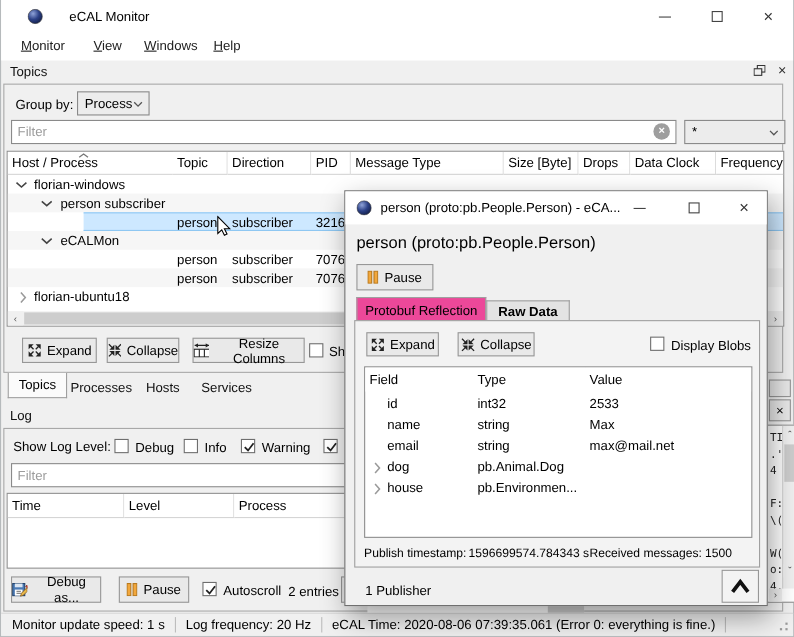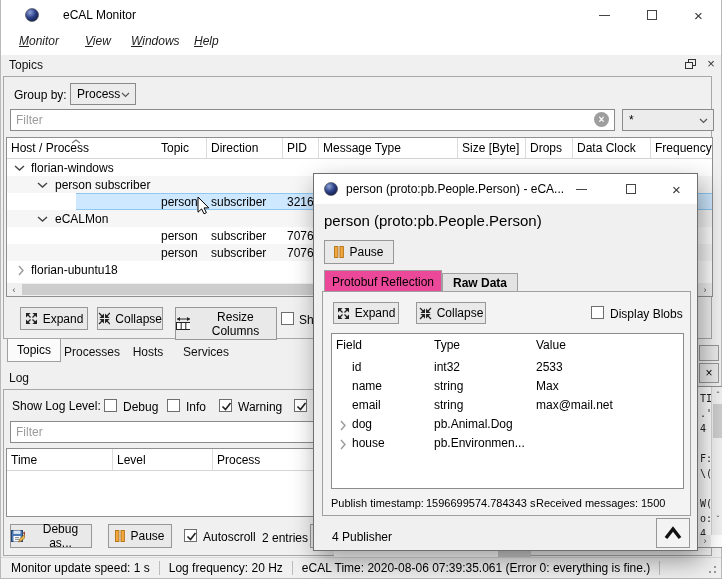--- a/index.html
+++ b/index.html
@@ -4,21 +4,21 @@
 <style>
   * { margin:0; padding:0; box-sizing:border-box; }
   html,body { width:722px; height:579px; }
   body { font-family:"Liberation Sans", sans-serif; font-size:12px; color:#000; background:#f0f0f0; position:relative; overflow:hidden; }
   #app { position:absolute; inset:0; border:1px solid #b6babc; border-top:none; background:#f0f0f0; }
   .abs { position:absolute; }
   .txt { position:absolute; white-space:nowrap; }
 
   
   #titlebar { position:absolute; left:0; top:0; width:100%; height:30px; background:#fff; }
-  #menubar  { position:absolute; left:0; top:30px; width:100%; height:25px; background:#fff;font-style:italic; }
+  #menubar  { position:absolute; left:0; top:30px; width:100%; height:25px; background:#fff; }
   .menu-item { position:absolute; top:4px; font-size:12px; color:#222; display:inline-block; }
   .menu-item::first-letter { text-decoration:underline; }
   .wc { position:absolute; top:0; width:45px; height:30px; display:flex; align-items:center; justify-content:center; color:#333; }
   .wc-min i { display:block; width:11px; border-bottom:1px solid #444; }
   .wc-max i { display:block; width:10px; height:10px; border:1px solid #444; }
   .wc-close { font-size:15px; }
 
   
   .panel-title { position:absolute; font-size:12px; color:#111; }
   .panel-frame { position:absolute; background:#f0f0f0; border:1px solid #a8a8a8; }
@@ -215,21 +215,21 @@
           </g>
           <g stroke="#222" stroke-width="1.2">
             <line x1="1" y1="1" x2="4" y2="4"></line>
             <line x1="12" y1="1" x2="9" y2="4"></line>
             <line x1="1" y1="12" x2="4" y2="9"></line>
             <line x1="12" y1="12" x2="9" y2="9"></line>
           </g>
         </svg>
       <span>Collapse</span>
     </button>
-    <button class="btn" style="left:171px;top:230px;width:102px;height:33px">
+    <button class="btn" style="left:171px;top:230px;width:102px;height:23px">
       <svg width="15" height="13">
           <line x1="1" y1="2" x2="14" y2="2" stroke="#222"></line>
           <path d="M1,2 l3,-2 v4 Z M14,2 l-3,-2 v4 Z" fill="#222"></path>
           <rect x="0.5" y="5.5" width="14" height="7" fill="#fff" stroke="#222"></rect>
           <line x1="5.2" y1="5.5" x2="5.2" y2="12.5" stroke="#222"></line>
           <line x1="9.8" y1="5.5" x2="9.8" y2="12.5" stroke="#222"></line>
         </svg>
       <span>Resize Columns</span>
     </button>
     <div class="checkbox" style="left:277px;top:235px">
@@ -463,21 +463,21 @@
           <span class="cell" style="left:102px;top:2px">pb.Environmen...</span>
         </div>
       </div>
 
       <span class="txt" style="left:8px;top:205px;font-size:11px">Publish timestamp:</span>
       <span class="txt" style="left:103px;top:205px;font-size:11px">1596699574.784343 s</span>
       <span class="txt" style="left:213px;top:205px;font-size:11px">Received messages:</span>
       <span class="txt" style="left:318px;top:205px;font-size:11px">1500</span>
     </div>
 
-    <span class="txt" style="left:18px;top:356px">4 Publisher</span>
+    <span class="txt" style="left:18px;top:356px">1 Publisher</span>
     <button class="btn" style="left:342px;top:344px;width:34px;height:30px;background:#f3f3f3">
       <svg width="22" height="16">
           <polyline points="4,13 11,4 18,13" fill="none" stroke="#111" stroke-width="3.4"></polyline>
         </svg>
     </button>
   </div>
 
   <svg class="abs" style="left:196px;top:196px;z-index:90" width="13" height="20">
     <path d="M1,1 L1,16.2 L4.6,12.9 L7,17.8 L9.4,16.7 L7,11.9 L11.8,11.9 Z" fill="#fff" stroke="#000" stroke-width="1"></path>
   </svg>

